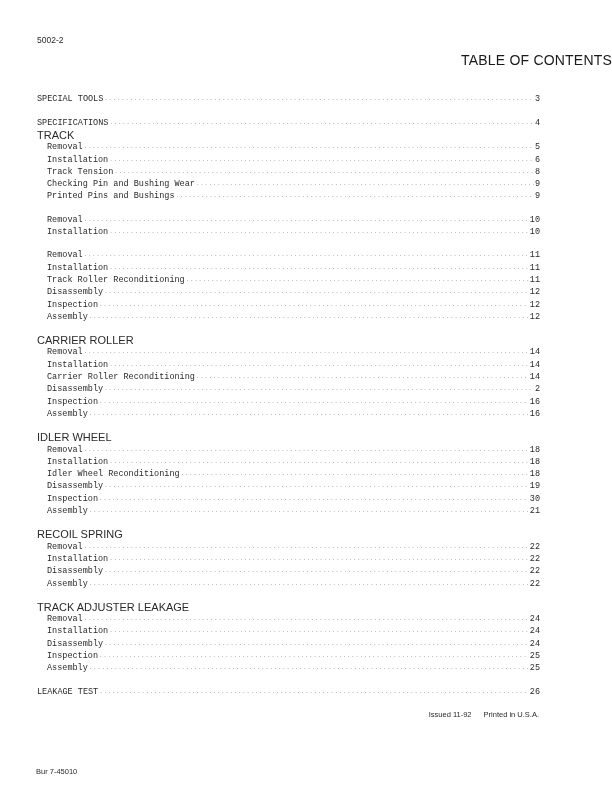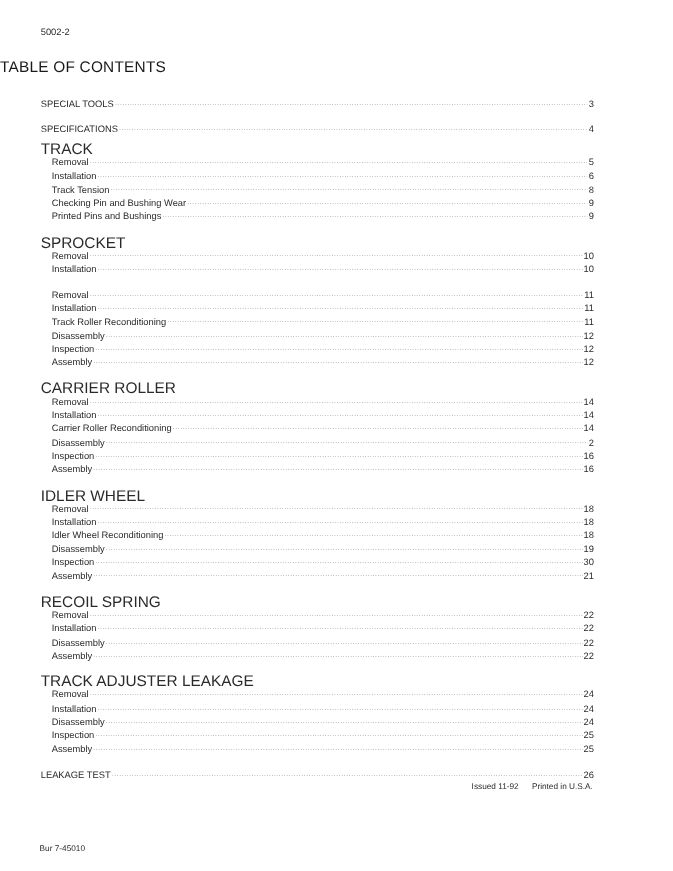--- a/index.html
+++ b/index.html
@@ -1,29 +1,29 @@
 <!DOCTYPE html>
 <html><head>
 <meta charset="utf-8">
 <style>
   html, body { margin: 0; padding: 0; background: #ffffff; }
   body { width: 612px; height: 792px; position: relative; overflow: hidden;
          font-family: "Liberation Sans", sans-serif; color: #2a2a2a; }
-  .doc-number { position: absolute; left: 37px; top: 24px; font-size: 8.5px; text-align: right; }
-  .title { position: absolute; left: 0; width: 612px; top: 52px; text-align: left;
+  .doc-number { position: absolute; left: 37px; top: 35px; font-size: 8.5px; text-align: right; }
+  .title { position: absolute; left: 0; width: 612px; top: 52px; text-align: right;
            font-size: 14px; letter-spacing: 0.2px; color: #1a1a1a; }
   .toc { position: absolute; left: 37px; top: 82px; width: 503px; }
-  .toc-line { display: flex; align-items: center; height: 12.3px; font-size: 8.5px; line-height: 12.3px; white-space: nowrap; }
+  .toc-line { display: flex; align-items: flex-end; height: 12.3px; font-size: 8.5px; line-height: 12.3px; white-space: nowrap; font-family: Liberation Mono, monospace; }
   .toc-line.top { height: 23.5px; }
   .toc-line.sub { padding-left: 10px; }
   .toc-line .label { flex: 0 0 auto; }
   .toc-line .leader { flex: 1 1 auto; overflow: hidden; color: #888; margin: 0 1px; letter-spacing: 0.6px; font-size: 6px; position: relative; top: 0px; }
   .toc-line .leader::before { content: "................................................................................................................................................................................................................................................................................................................"; }
   .toc-line .page { flex: 0 0 auto; text-align: right; }
-  .heading { height: 12.3px; font-size: 14px; line-height: 12.3px; }
+  .heading { height: 12.3px; font-size: 11px; line-height: 12.3px; }
   .section { margin-bottom: 11px; }
   .footer-left { position: absolute; left: 36px; top: 751px; font-size: 7.5px; margin-top: 16px; }
   .footer-right { position: absolute; right: 73px; top: 710px; font-size: 7.5px; word-spacing: 0px; }
   .footer-right span + span { margin-left: 12px; }
 </style>
 </head>
 <body>
 
 <div class="doc-number">5002-2</div>
 <div class="title">TABLE OF CONTENTS</div>
@@ -63,21 +63,20 @@
           <span class="leader"></span>
           <span class="page">9</span>
         </div>
         <div class="toc-line sub">
           <span class="label">Printed Pins and Bushings</span>
           <span class="leader"></span>
           <span class="page">9</span>
         </div>
       </div>
       <div class="section">
-        <div class="heading">SPROCKET</div>
         <div class="toc-line sub">
           <span class="label">Removal</span>
           <span class="leader"></span>
           <span class="page">10</span>
         </div>
         <div class="toc-line sub">
           <span class="label">Installation</span>
           <span class="leader"></span>
           <span class="page">10</span>
         </div>

